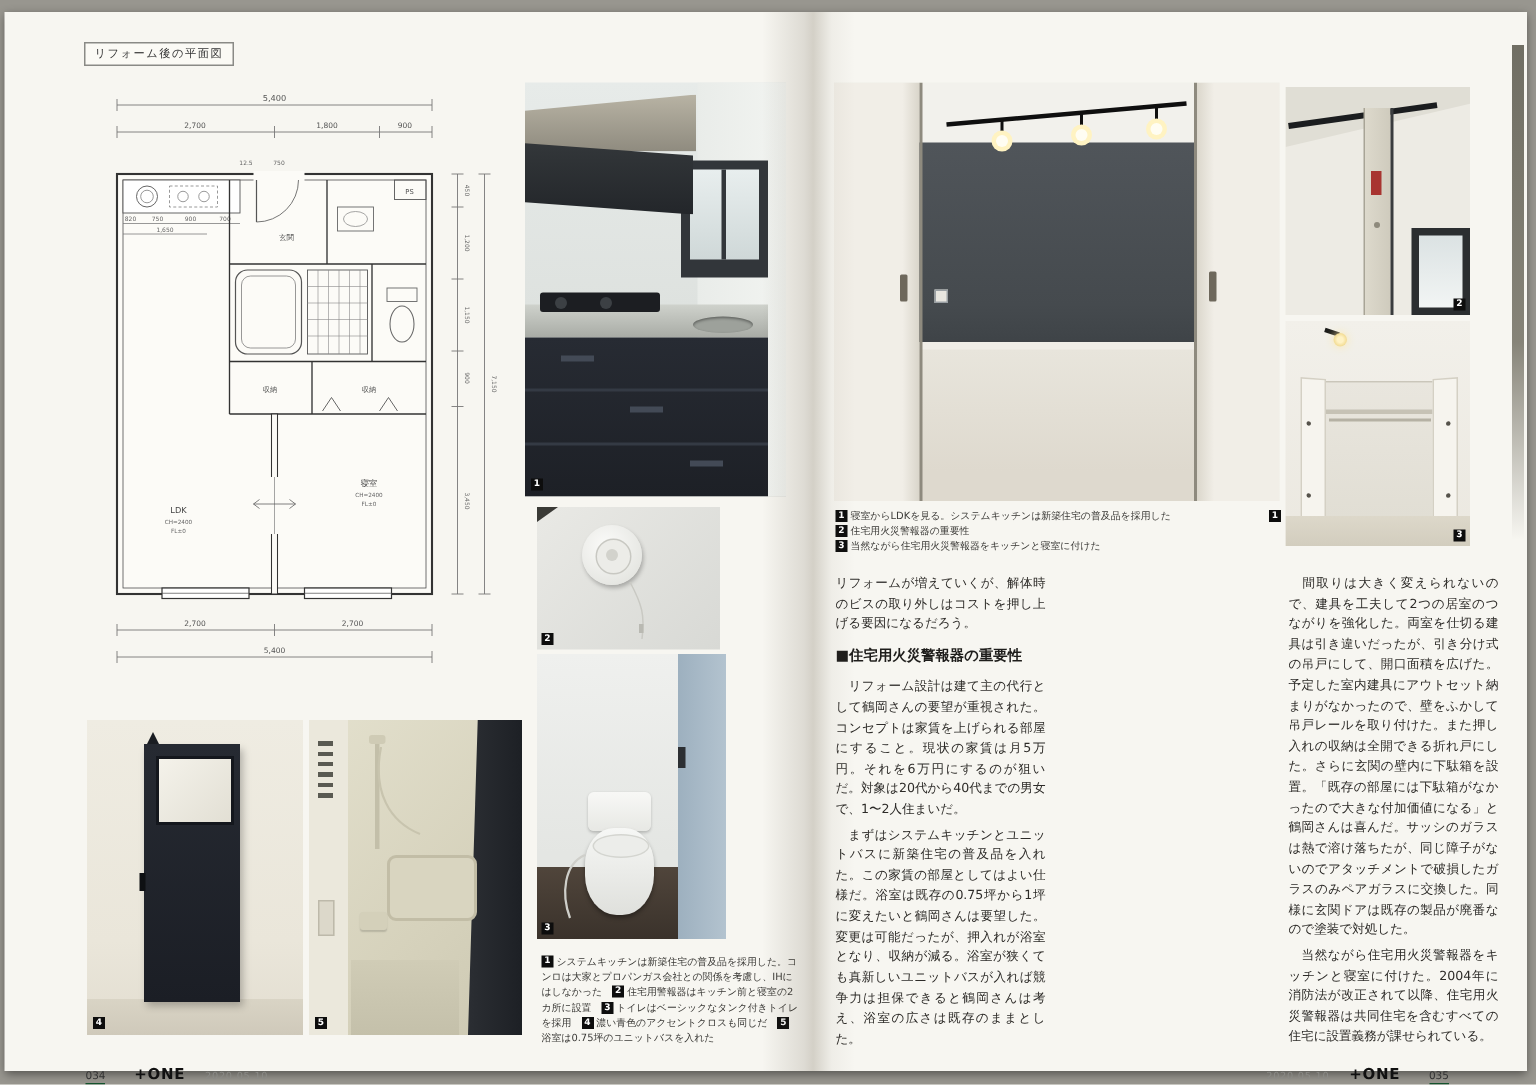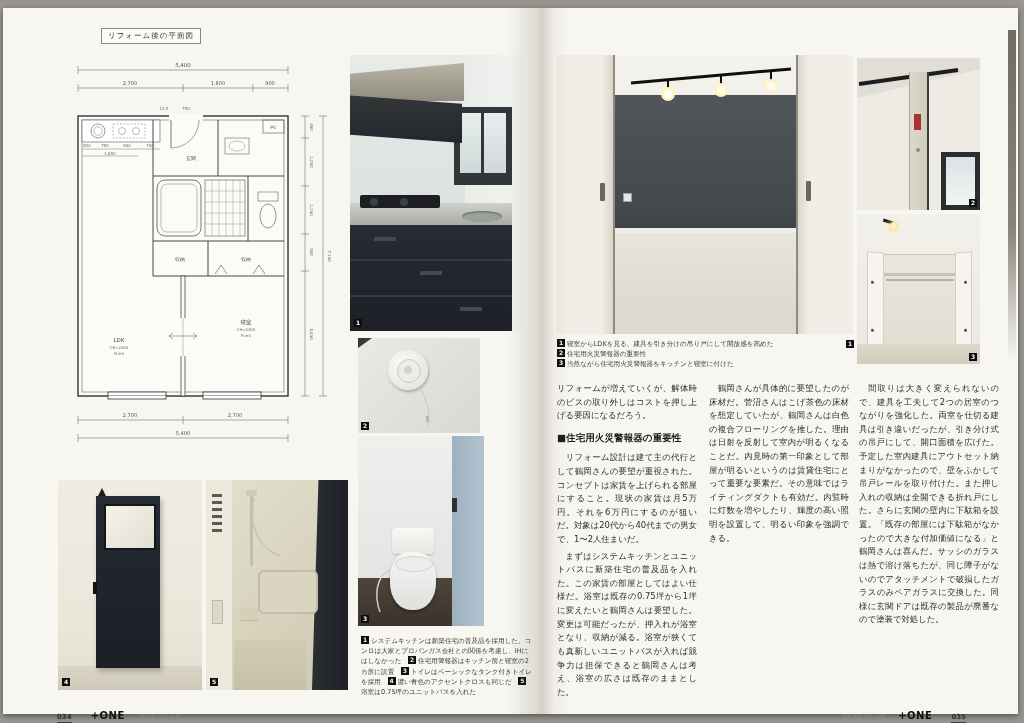--- a/index.html
+++ b/index.html
@@ -6,32 +6,32 @@
   body{width:1024px;height:723px;background:#98968f;position:relative;overflow:hidden;
        font-family:"DejaVu Sans",sans-serif;}
   .abs{position:absolute;}
   .spread{position:absolute;left:3px;top:8px;width:1015px;height:706px;background:#f7f6f1;
           box-shadow:0 2px 6px rgba(0,0,0,.45);}
   .gutter{position:absolute;left:505px;top:0;width:62px;height:706px;
           background:linear-gradient(90deg,rgba(90,80,60,0) 0%,rgba(90,80,60,.16) 45%,rgba(120,110,90,.28) 55%,rgba(90,80,60,.05) 75%,rgba(90,80,60,0) 100%);}
   .edge-sliver{position:absolute;left:1008px;top:30px;width:8px;height:330px;
           background:linear-gradient(180deg,#4e4c40 0%,#6a675a 60%,rgba(110,105,90,0) 100%);opacity:.8;}
   .planlabel{border:1px solid #8a8a86;background:#fbfaf5;color:#333;font-size:7.5px;
-          padding:2px 6px;letter-spacing:1px;margin-left:45px;}
+          padding:2px 6px;letter-spacing:1px;}
   .photo{position:absolute;overflow:hidden;background:#ddd;}
   .badge{position:absolute;width:8px;height:8px;background:#0d0d0d;color:#fff;font-size:6px;
          line-height:8px;text-align:center;font-weight:bold;z-index:5;}
   .cbadge{display:inline-block;width:8px;height:8px;background:#0d0d0d;color:#fff;font-size:6px;
          line-height:8px;text-align:center;font-weight:bold;vertical-align:1px;margin-right:2px;}
   .caption{font-size:6.6px;line-height:1.55;color:#3a3936;}
   .col{position:absolute;width:140px;font-size:8.4px;line-height:1.62;text-align:justify;color:#2d2b28;}
   .col p{margin:0 0 3px 0;}
   .head{font-weight:bold;font-size:9.6px;margin:7px 0 6px 0;color:#1e1d1b;}
   .brand{font-weight:bold;font-size:10px;color:#111;letter-spacing:.5px;}
-  .pagenum{font-size:7px;color:#333;border-bottom:1px solid #14532d;padding-bottom:1px;font-weight:bold;}
+  .pagenum{font-size:7px;color:#333;border-bottom:1px solid #14532d;padding-bottom:1px;font-weight:normal;}
   .date{font-size:6.5px;color:#8a8a86;letter-spacing:.5px;}
   svg text{font-family:"DejaVu Sans",sans-serif;}
   
   .pp{position:absolute;}
 </style>
 </head>
 <body>
 
 <div class="spread">
 
@@ -300,21 +300,21 @@
         <circle cx="105" cy="29" r="7" fill="#fff3c2"></circle>
           <circle cx="105" cy="29" r="4" fill="#fffdf2"></circle>
         <line x1="155" y1="11" x2="155" y2="19" stroke="#0f0f0f" stroke-width="2"></line>
         <circle cx="155" cy="25" r="7" fill="#fff3c2"></circle>
           <circle cx="155" cy="25" r="4" fill="#fffdf2"></circle>
       </g>
     </svg>
   </div>
 
   <div class="abs caption" style="left:554px;top:331px;width:286px;">
-    <div><span class="cbadge">1</span><span>寝室からLDKを見る。建具を引き分けの吊り戸にして開放感を高めた</span></div>
+    <div><span class="cbadge">1</span><span>寝室からLDKを見る。システムキッチンは新築住宅の普及品を採用した</span></div>
     <div><span class="cbadge">2</span><span>住宅用火災警報器の重要性</span></div>
     <div><span class="cbadge">3</span><span>当然ながら住宅用火災警報器をキッチンと寝室に付けた</span></div>
   </div>
   <div class="badge" style="left:843px;top:332px;">1</div>
 
   <div class="photo" style="left:854px;top:50px;width:123px;height:152px;background:#edebe4;">
     <div class="pp" style="left:0;top:0;width:123px;height:40px;background:#e0ded5;clip-path:polygon(0 0,100% 0,100% 28%,0 100%);"></div>
     <div class="pp" style="left:2px;top:24px;width:100px;height:4px;background:#1b1d1f;transform:rotate(-8deg);transform-origin:left center;"></div>
     <div class="pp" style="left:52px;top:14px;width:17px;height:138px;background:linear-gradient(90deg,#ddd9cc,#cfcbbd);border-left:1px solid #a8a496;border-right:2px solid #3a3c3e;">
       <div class="pp" style="left:4px;top:42px;width:7px;height:16px;background:#a83430;"></div>
@@ -345,24 +345,24 @@
     <div class="badge" style="right:3px;bottom:3px;">3</div>
   </div>
 
   <div class="col" style="left:554px;top:374px;">
     <p>リフォームが増えていくが、解体時のビスの取り外しはコストを押し上げる要因になるだろう。</p>
     <div class="head">■住宅用火災警報器の重要性</div>
     <p>　リフォーム設計は建て主の代行として鶴岡さんの要望が重視された。コンセプトは家賃を上げられる部屋にすること。現状の家賃は月5万円。それを6万円にするのが狙いだ。対象は20代から40代までの男女で、1〜2人住まいだ。</p>
     <p>　まずはシステムキッチンとユニットバスに新築住宅の普及品を入れた。この家賃の部屋としてはよい仕様だ。浴室は既存の0.75坪から1坪に変えたいと鶴岡さんは要望した。変更は可能だったが、押入れが浴室となり、収納が減る。浴室が狭くても真新しいユニットバスが入れば競争力は担保できると鶴岡さんは考え、浴室の広さは既存のままとした。</p>
   </div>
   <div class="col" style="left:706px;top:374px;">
-    <p>　鶴岡さんが具体的に要望したのが床材だ。菅沼さんはこげ茶色の床材を想定していたが、鶴岡さんは白色の複合フローリングを推した。理由は日射を反射して室内が明るくなることだ。内見時の第一印象として部屋が明るいというのは賃貸住宅にとって重要な要素だ。その意味ではライティングダクトも有効だ。内覧時に灯数を増やしたり、輝度の高い照明を設置して、明るい印象を強調できる。</p>
   </div>
   <div class="col" style="left:856px;top:374px;">
     <p>　間取りは大きく変えられないので、建具を工夫して2つの居室のつながりを強化した。両室を仕切る建具は引き違いだったが、引き分け式の吊戸にして、開口面積を広げた。予定した室内建具にアウトセット納まりがなかったので、壁をふかして吊戸レールを取り付けた。また押し入れの収納は全開できる折れ戸にした。さらに玄関の壁内に下駄箱を設置。「既存の部屋には下駄箱がなかったので大きな付加価値になる」と鶴岡さんは喜んだ。サッシのガラスは熱で溶け落ちたが、同じ障子がないのでアタッチメントで破損したガラスのみペアガラスに交換した。同様に玄関ドアは既存の製品が廃番なので塗装で対処した。</p>
+    <p>　当然ながら住宅用火災警報器をキッチンと寝室に付けた。2004年に消防法が改正されて以降、住宅用火災警報器は共同住宅を含むすべての住宅に設置義務が課せられている。</p>
   </div>
 
   <div class="abs" style="right:52px;top:696px;text-align:center;">
     <span class="date">2020.05.10</span>
     <span class="brand" style="margin-left:8px;">+ONE</span>
     <span class="pagenum" style="margin-left:14px;">035</span>
   </div>
 
   <div class="gutter"></div>
 </div>

